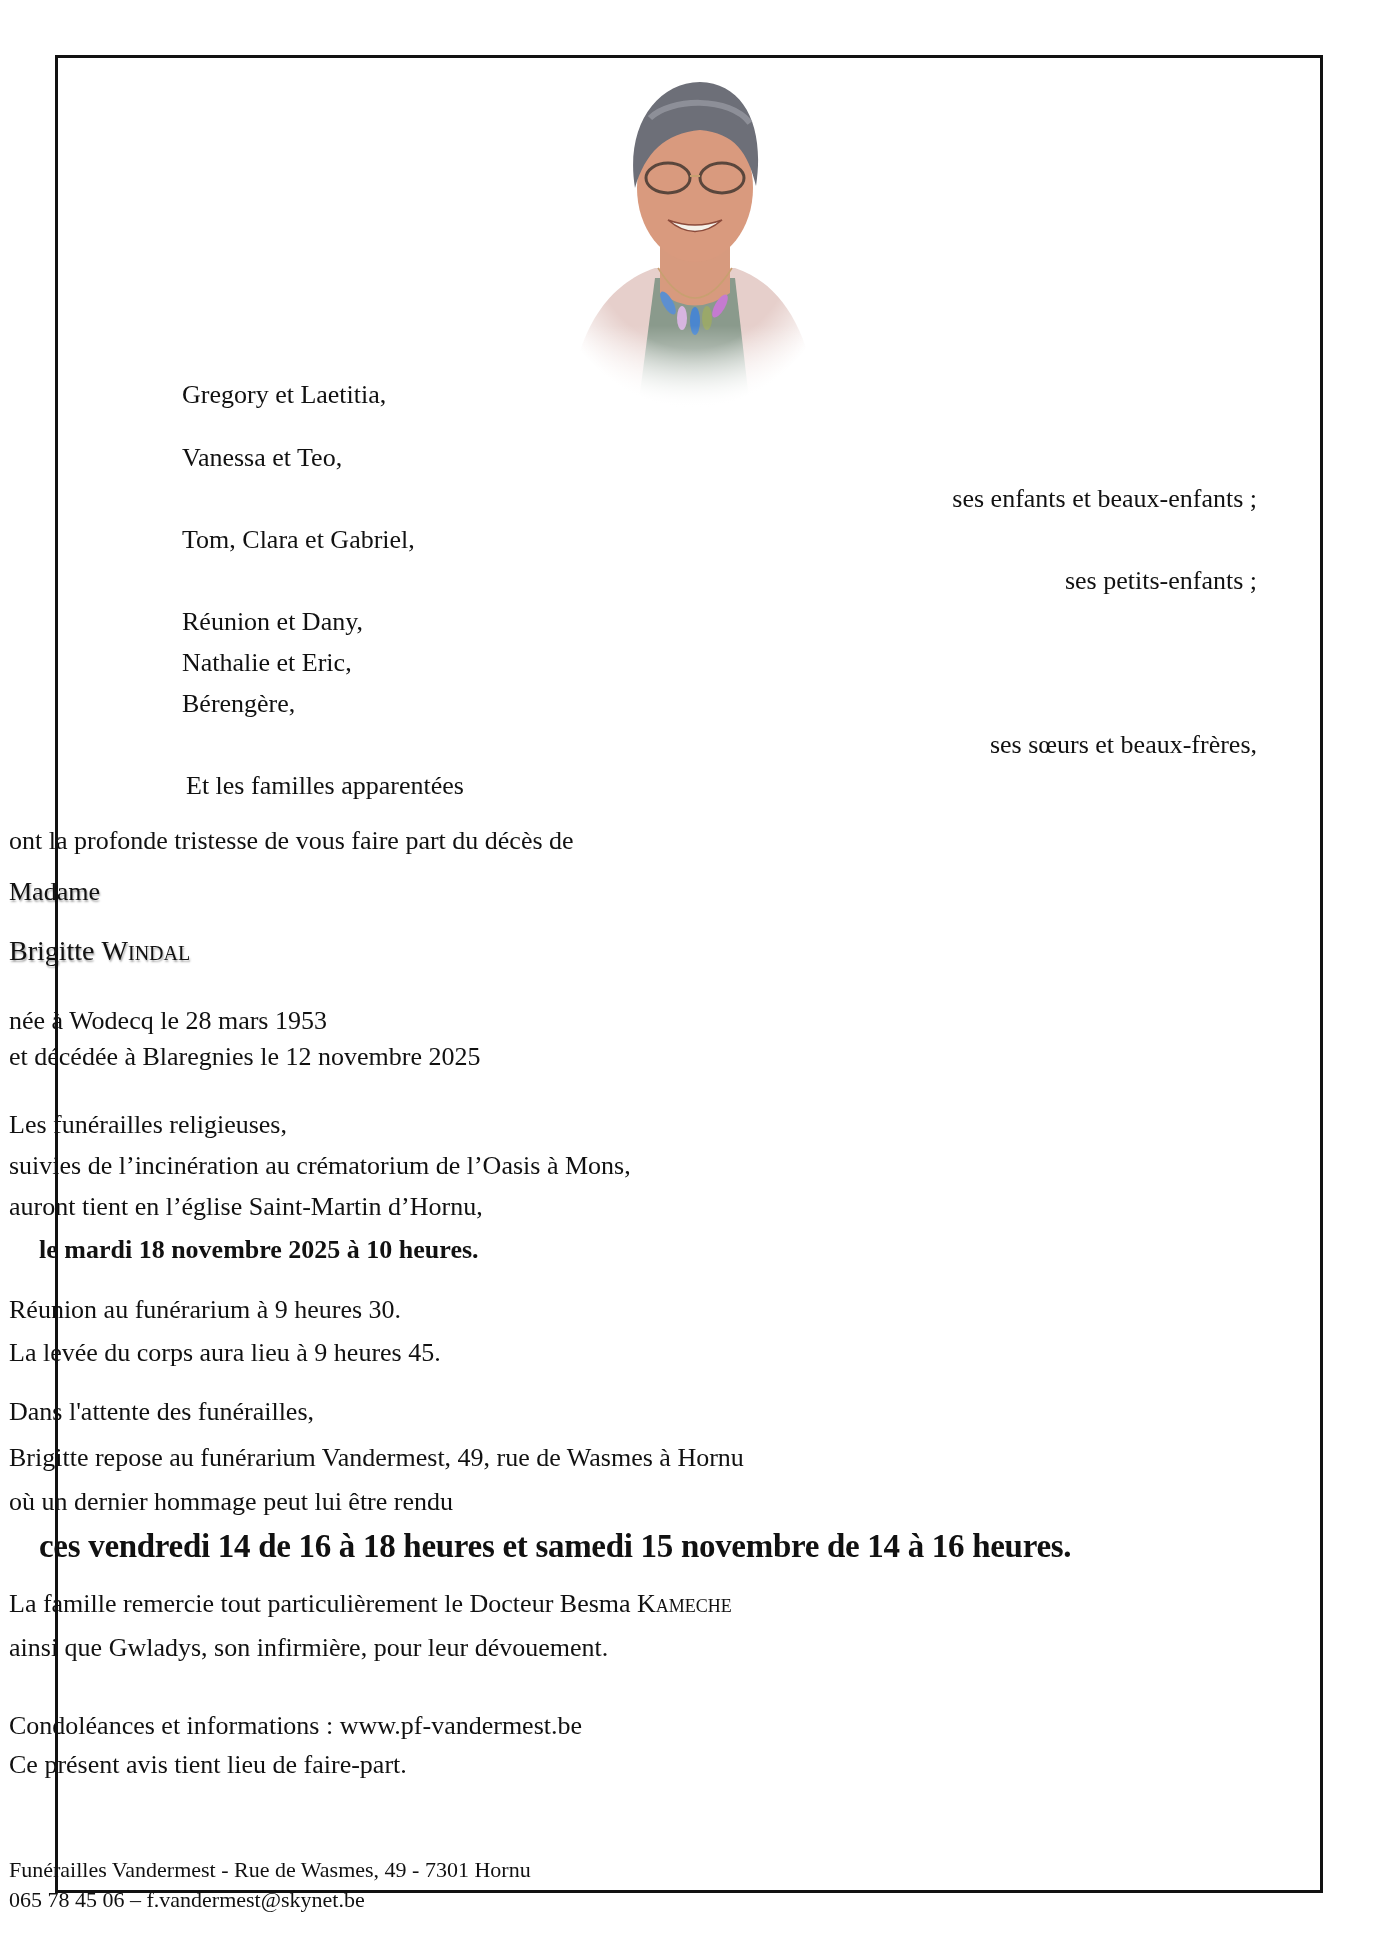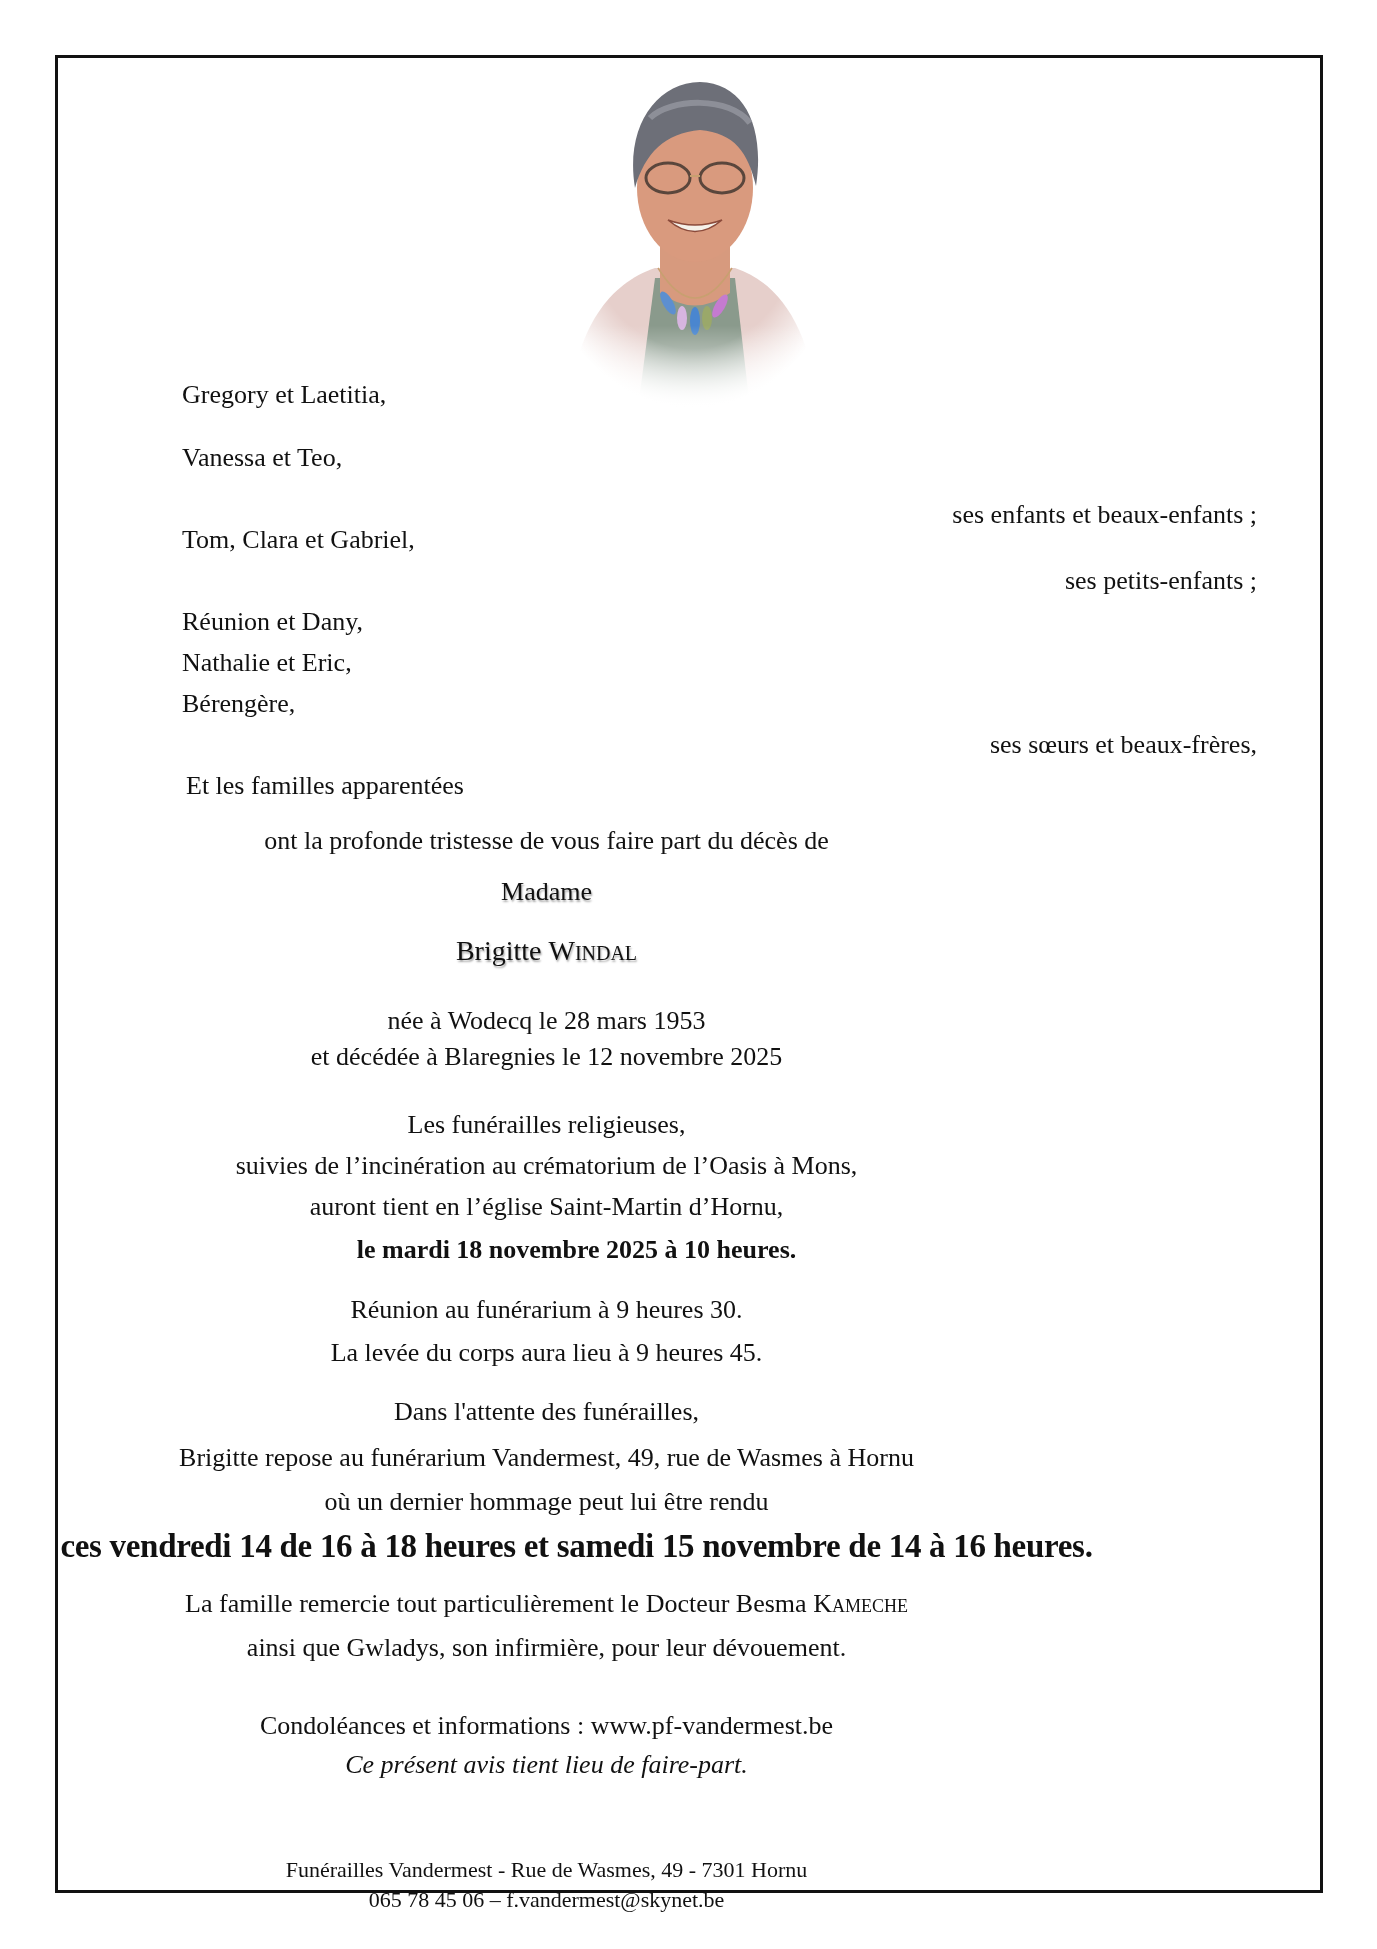--- a/index.html
+++ b/index.html
@@ -3,23 +3,23 @@
 <meta charset="utf-8">
 <style>
   html, body { margin:0; padding:0; background:#ffffff; }
   body { width:1377px; height:1949px; position:relative; overflow:hidden;
          font-family:"Liberation Serif", "DejaVu Serif", serif; color:#111; }
   .frame { position:absolute; left:55px; top:55px; width:1268px; height:1838px;
            border:3px solid #111; box-sizing:border-box; }
   .line { position:absolute; white-space:nowrap; font-size:26px; line-height:30px; }
   .left { left:182px; }
   .right { right:120px; text-align:right; }
-  .center { left:0; width:1093px; text-align:center; }
+  .center { left:9px; width:1093px; }
   .bold { font-weight:bold;padding-left:30px; }
-  .italic { font-style:italic; }
+  .italic { }
   .shadow { text-shadow:1px 2px 2px rgba(0,0,0,0.35); }
   .name { font-size:28px; line-height:46px; }
   .sc { font-variant:small-caps; }
   .footer { font-size:22px; line-height:26px;margin-top:26px; }
   .photo { position:absolute; left:560px; top:78px; width:265px; height:330px; }
 </style>
 </head>
 <body>
 
 <div class="frame"></div>
@@ -59,21 +59,21 @@
   <path d="M130 98 L 140 98" stroke="#c8a070" stroke-width="2"></path>
 
   <path d="M108 142 Q 135 165 162 142 Q 135 152 108 142 Z" fill="#f5f1ea" stroke="#8b4a3a" stroke-width="1.5"></path>
 
   <rect x="0" y="0" width="265" height="330" fill="url(#fade)"></rect>
   <rect x="0" y="0" width="265" height="330" fill="url(#bottomfade)"></rect>
 </svg>
 
 <div class="line left" style="top:380px">Gregory et Laetitia,</div>
 <div class="line left" style="top:443px">Vanessa et Teo,</div>
-<div class="line right" style="top:500px">ses enfants et beaux-enfants ;</div>
+<div class="line right" style="top:484px">ses enfants et beaux-enfants ;</div>
 <div class="line left" style="top:525px">Tom, Clara et Gabriel,</div>
 <div class="line right" style="top:566px">ses petits-enfants ;</div>
 <div class="line left" style="top:607px">Réunion et Dany,</div>
 <div class="line left" style="top:648px">Nathalie et Eric,</div>
 <div class="line left" style="top:689px">Bérengère,</div>
 <div class="line right" style="top:730px">ses sœurs et beaux-frères,</div>
 <div class="line" style="top:771px; left:186px">Et les familles apparentées</div>
 
 <div class="line center" style="top:826px">ont la profonde tristesse de vous faire part du décès de</div>
 <div class="line center shadow" style="top:877px">Madame</div>

